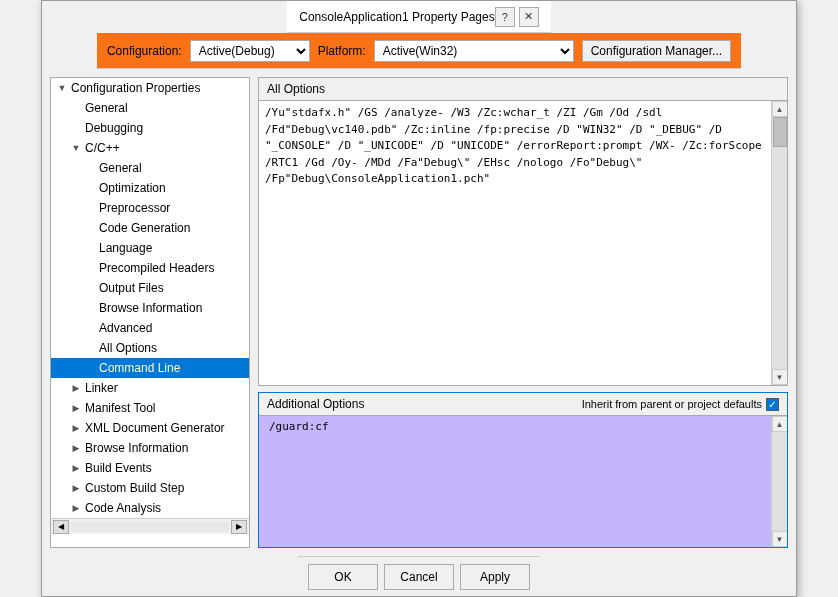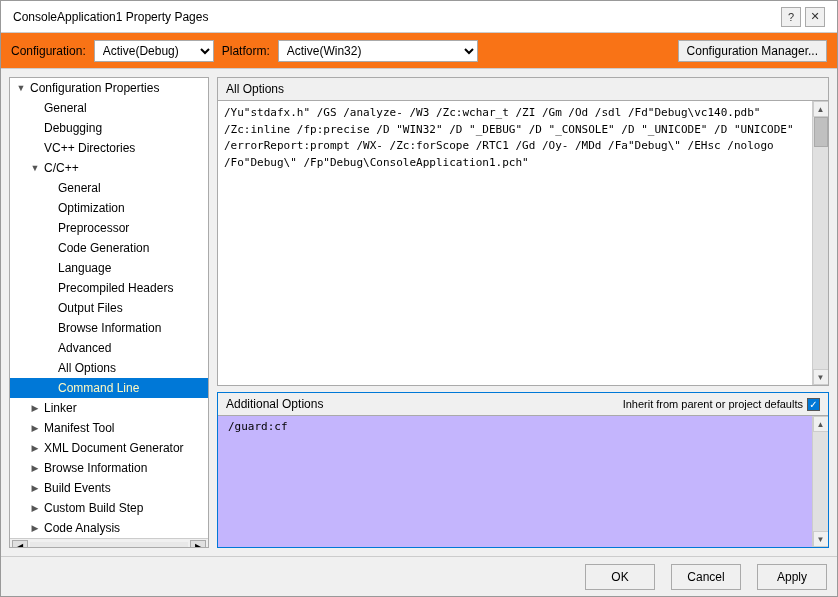--- a/index.html
+++ b/index.html
@@ -8,27 +8,28 @@
       font-size: 12px;
       background: #f0f0f0;
       display: flex;
       justify-content: center;
       align-items: center;
       width: 838px;
       height: 597px;
       overflow: hidden;
     }
     .dialog {
-      width: 838px;
+      width: 756px;
       height: 597px;
       background: #f0f0f0;
       border: 1px solid #999;
       box-shadow: 2px 2px 8px rgba(0,0,0,0.3);
       display: flex;
       flex-direction: column;
+      align-items: center;
     }
     .title-bar {
       background: #fff;
       padding: 8px 12px;
       display: flex;
       justify-content: space-between;
       align-items: center;
       border-bottom: 1px solid #ccc;
       height: 32px;
     }
@@ -226,21 +227,21 @@
       font-size: 11px;
       font-family: monospace;
       color: #000;
       overflow-y: auto;
     }
     .footer {
       display: flex;
       justify-content: flex-end;
       align-items: center;
       padding: 6px 10px;
-      gap: 16px;
+      gap: 6px;
       border-top: 1px solid #ccc;
       background: #f0f0f0;
       height: 40px;
     }
     .footer-btn {
       height: 26px;
       min-width: 70px;
       border: 1px solid #aaa;
       background: #f0f0f0;
       font-size: 12px;
@@ -315,24 +316,20 @@
         </div>
         <div class="tree-item indent-2">
           <span class="expand-icon"></span>
           <span class="item-label">General</span>
         </div>
         <div class="tree-item indent-2">
           <span class="expand-icon"></span>
           <span class="item-label">Debugging</span>
         </div>
         <div class="tree-item indent-2">
-          <span class="expand-icon"></span>
-          <span class="item-label">VC++ Directories</span>
-        </div>
-        <div class="tree-item indent-2">
           <span class="expand-icon">▼</span>
           <span class="item-label">C/C++</span>
         </div>
         <div class="tree-item indent-3">
           <span class="expand-icon"></span>
           <span class="item-label">General</span>
         </div>
         <div class="tree-item indent-3">
           <span class="expand-icon"></span>
           <span class="item-label">Optimization</span>

